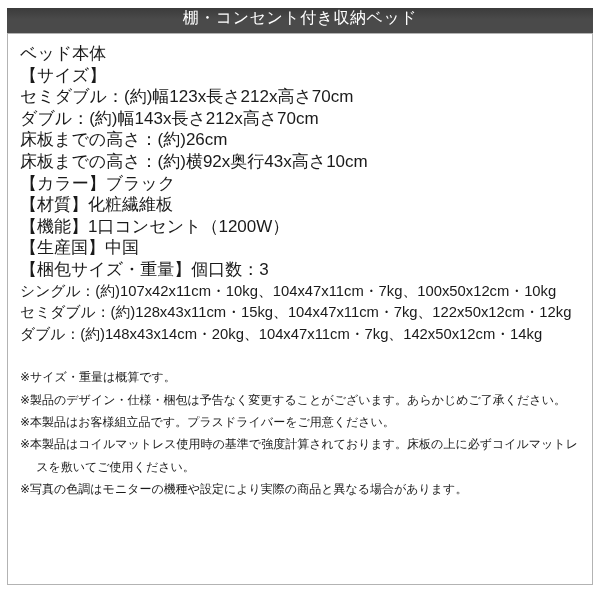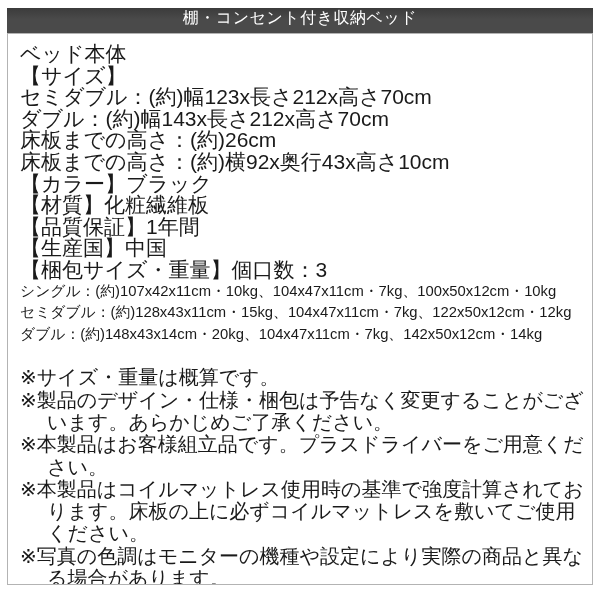--- a/index.html
+++ b/index.html
@@ -26,28 +26,28 @@
     font-size:16px;letter-spacing:0.5px;
   }
   .content-box{
     position:absolute;left:7px;top:33px;width:586px;height:552px;
     box-sizing:border-box;border:1px solid var(--box-border);
     background:var(--page-bg);
     padding:9px 8px 0 12px;
     overflow:hidden;
   }
   .spec-line{
-    font-size:21px;line-height:21.6px;white-space:nowrap;
+    font-size:17px;line-height:21.6px;white-space:nowrap;
   }
   .packing-line{
     font-size:14.8px;line-height:21.6px;white-space:nowrap;
   }
   .notes{margin-top:21px;}
   .note-line{
-    font-size:20px;line-height:22.3px;
+    font-size:12px;line-height:22.3px;
     padding-left:1.35em;text-indent:-1.35em;
   }
 </style>
 </head>
 <body>
 
 <div class="page">
 
   <div class="title-bar">
     <span>棚・コンセント付き収納ベッド</span>
@@ -57,21 +57,21 @@
 
     <div class="spec-lines">
         <div class="spec-line">ベッド本体</div>
         <div class="spec-line">【サイズ】</div>
         <div class="spec-line">セミダブル：(約)幅123x長さ212x高さ70cm</div>
         <div class="spec-line">ダブル：(約)幅143x長さ212x高さ70cm</div>
         <div class="spec-line">床板までの高さ：(約)26cm</div>
         <div class="spec-line">床板までの高さ：(約)横92x奥行43x高さ10cm</div>
         <div class="spec-line">【カラー】ブラック</div>
         <div class="spec-line">【材質】化粧繊維板</div>
-        <div class="spec-line">【品質保証】1年間</div>
+        <div class="spec-line">【機能】1口コンセント（1200W）</div>
         <div class="spec-line">【生産国】中国</div>
         <div class="spec-line">【梱包サイズ・重量】個口数：3</div>
       </div>
 
     <div class="packing-lines">
         <div class="packing-line">シングル：(約)107x42x11cm・10kg、104x47x11cm・7kg、100x50x12cm・10kg</div>
         <div class="packing-line">セミダブル：(約)128x43x11cm・15kg、104x47x11cm・7kg、122x50x12cm・12kg</div>
         <div class="packing-line">ダブル：(約)148x43x14cm・20kg、104x47x11cm・7kg、142x50x12cm・14kg</div>
       </div>
 

